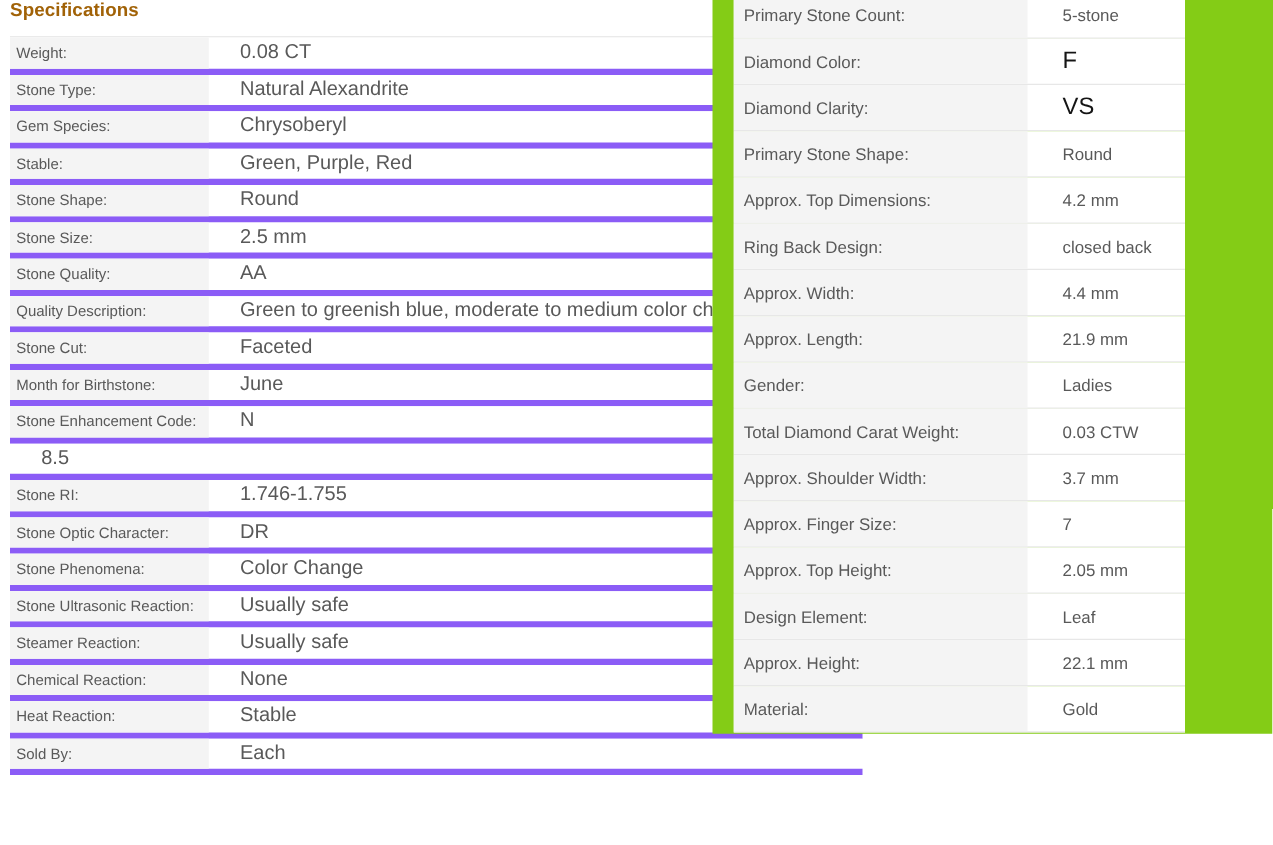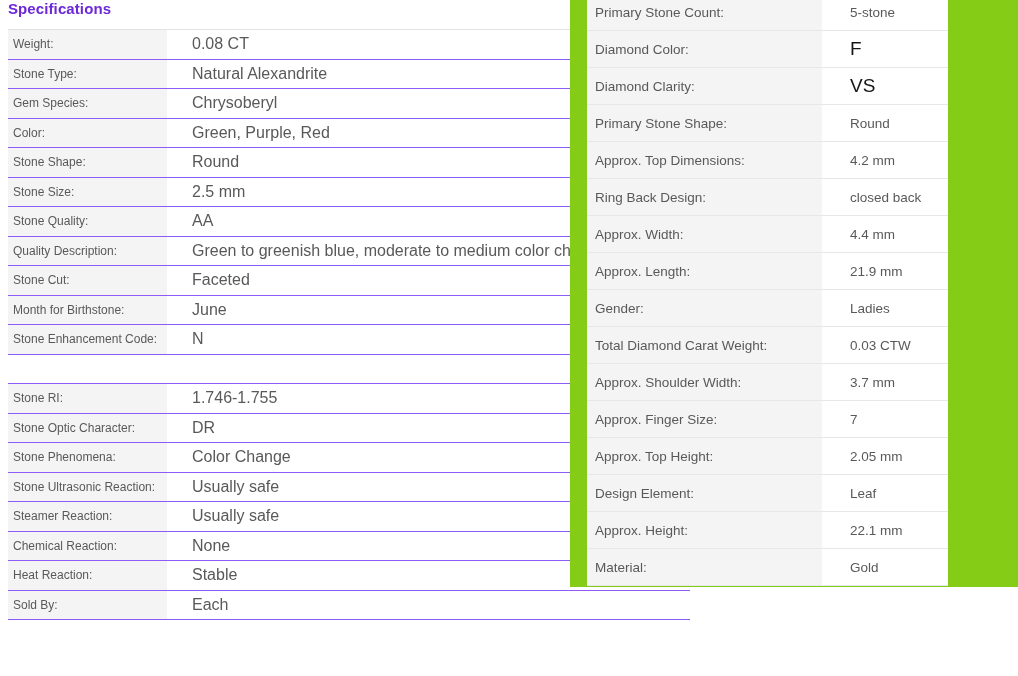--- a/index.html
+++ b/index.html
@@ -13,35 +13,35 @@
     position: relative;
     width: 1018px; height: 676px;
     background: #ffffff;
     overflow: hidden;
   }
   .spec-title {
     position: absolute;
     left: 8px; top: 0px;
     font-size: 15px;
     font-weight: bold;
-    color: #6d28d9;
+    color: #a16207;
     letter-spacing: 0.1px;
     text-align: center;
   }
   
   .left-table {
     position: absolute;
     left: 8px; top: 29px;
     width: 682px;
     border-top: 1px solid #e3e3e3;
   }
   .left-table .spec-row {
     display: flex;
     height: 29.5px;
-    border-bottom: 1px solid #8b5cf6;
+    border-bottom: 5px solid #8b5cf6;
     align-items: stretch;
     background: #ffffff;
   }
   .left-table .spec-label {
     width: 159px;
     flex: 0 0 159px;
     background: #f4f4f4;
     padding-left: 5px;
     display: flex; align-items: center;
     font-size: 12px;
@@ -118,21 +118,21 @@
         <div class="spec-label">Stone Type:</div>
         <div class="spec-value">Natural Alexandrite</div>
       </div>
 
       <div class="spec-row">
         <div class="spec-label">Gem Species:</div>
         <div class="spec-value">Chrysoberyl</div>
       </div>
 
       <div class="spec-row">
-        <div class="spec-label">Color:</div>
+        <div class="spec-label">Stable:</div>
         <div class="spec-value">Green, Purple, Red</div>
       </div>
 
       <div class="spec-row">
         <div class="spec-label">Stone Shape:</div>
         <div class="spec-value">Round</div>
       </div>
 
       <div class="spec-row">
         <div class="spec-label">Stone Size:</div>
@@ -158,20 +158,21 @@
         <div class="spec-label">Month for Birthstone:</div>
         <div class="spec-value">June</div>
       </div>
 
       <div class="spec-row">
         <div class="spec-label">Stone Enhancement Code:</div>
         <div class="spec-value">N</div>
       </div>
 
       <div class="spec-row">
+        <div class="spec-value">8.5</div>
       </div>
 
       <div class="spec-row">
         <div class="spec-label">Stone RI:</div>
         <div class="spec-value">1.746-1.755</div>
       </div>
 
 
       <div class="spec-row">
         <div class="spec-label">Stone Optic Character:</div>

